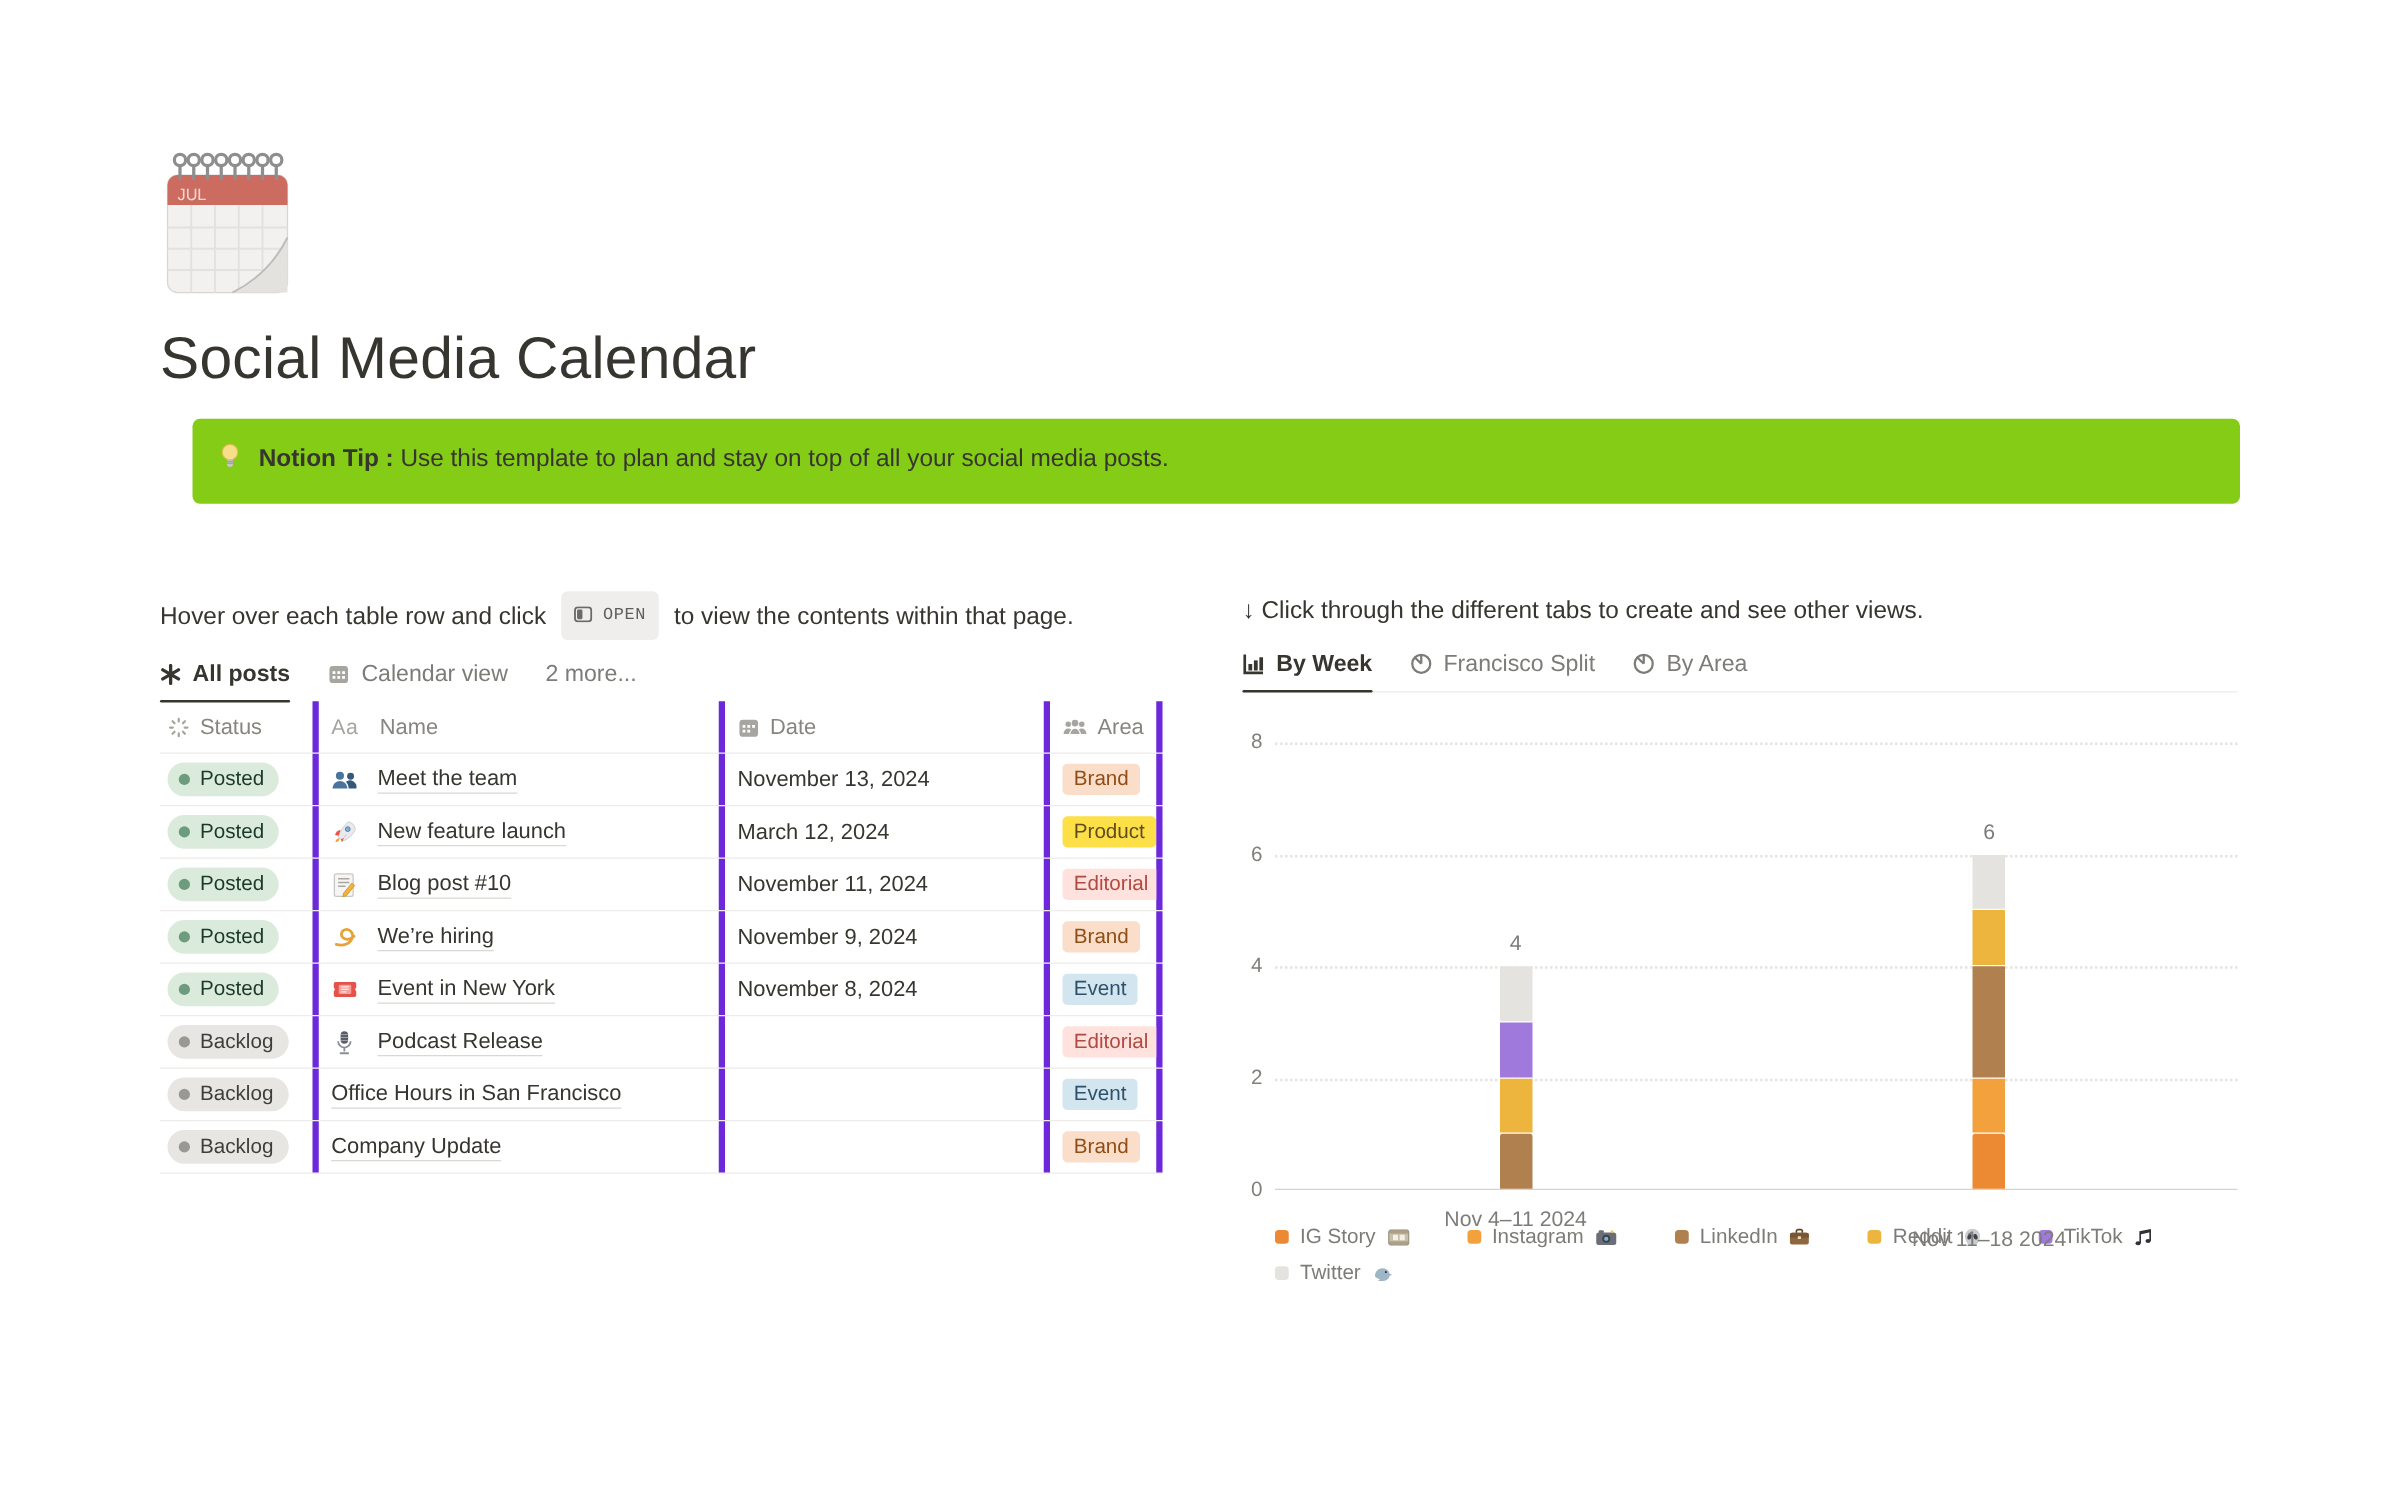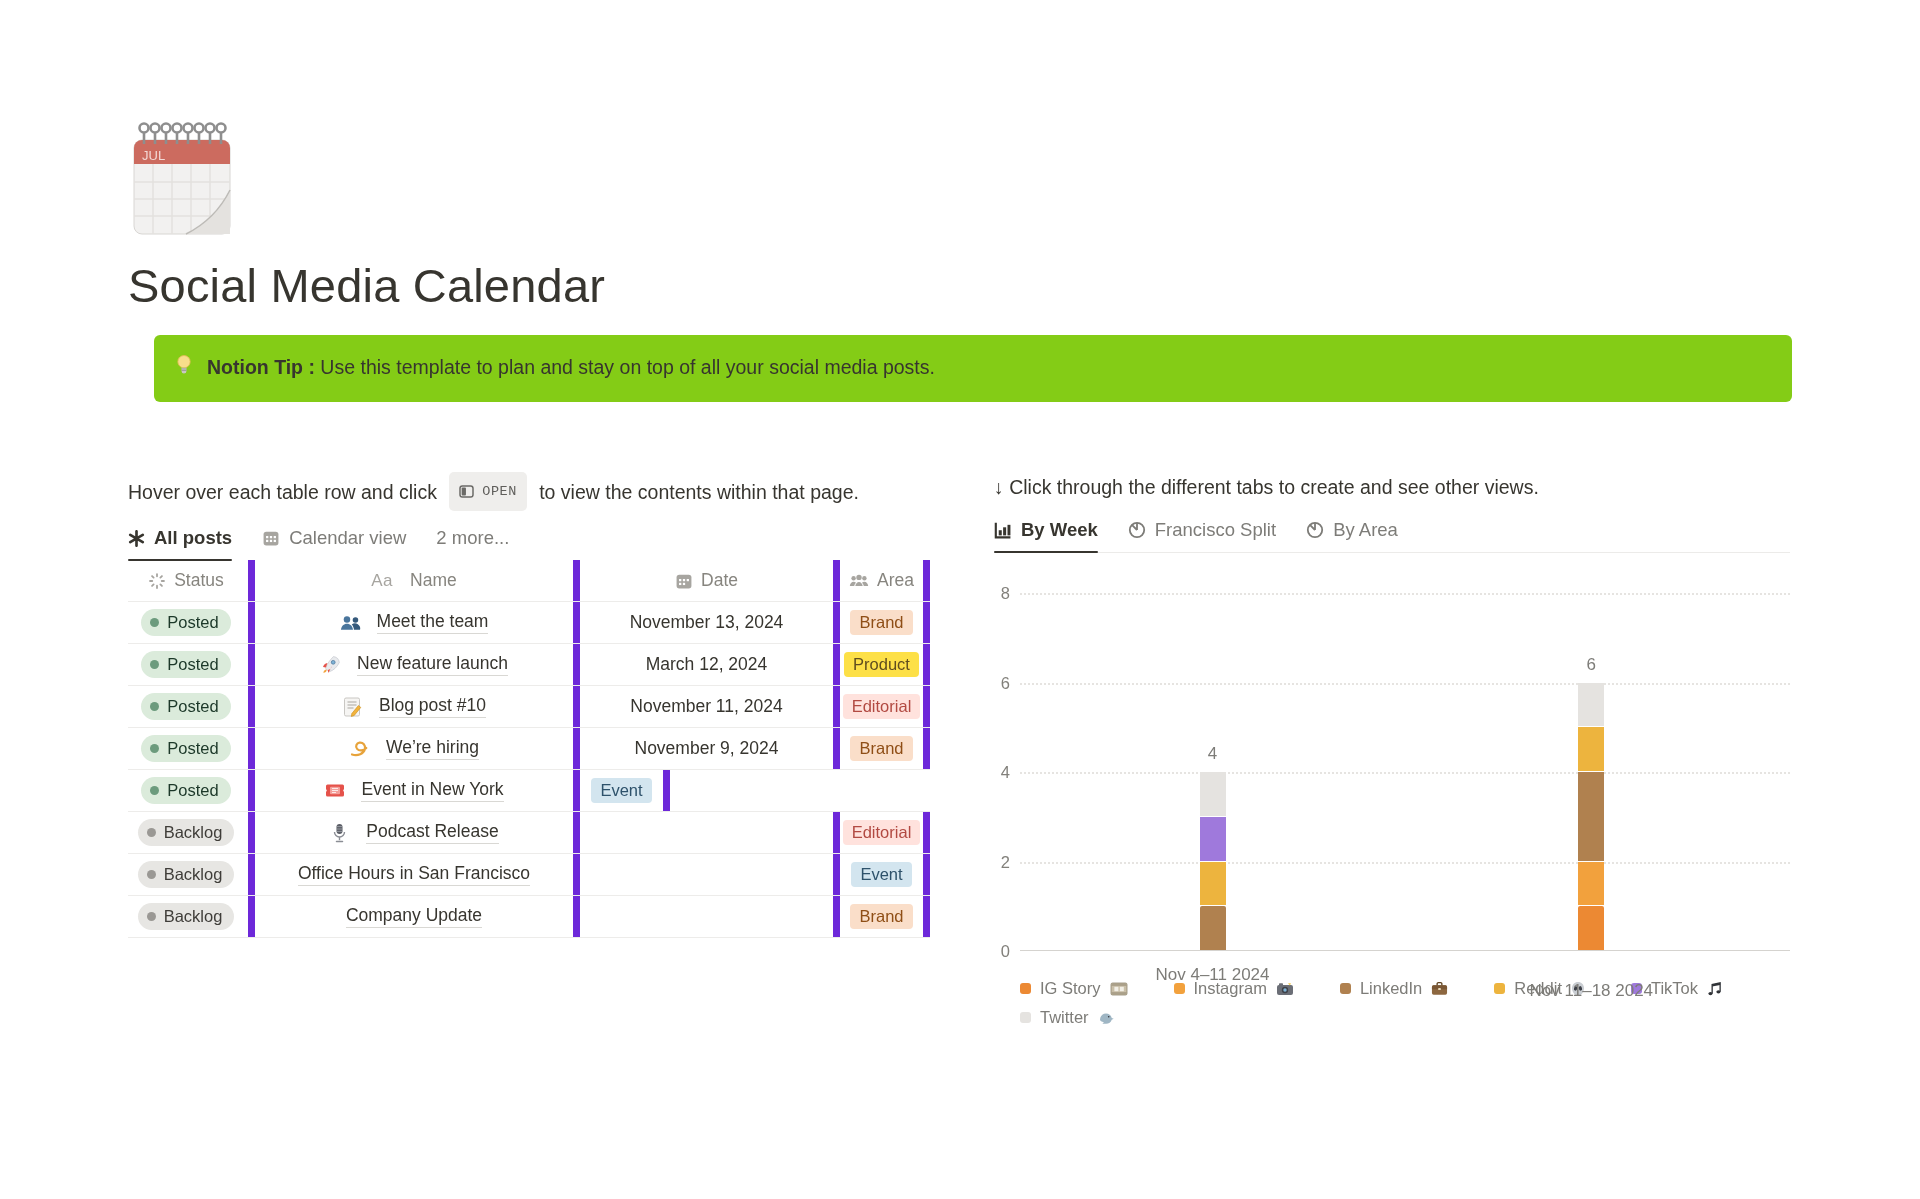--- a/index.html
+++ b/index.html
@@ -49,21 +49,21 @@
   .tab.active::after {
     content:""; position:absolute; left:0; right:0; bottom:-1px;
     height:2.5px; background:#37352F; border-radius:2px;
   }
   .ticon { display:inline-flex; align-items:center; }
 
   
   .ptable { width:802px; }
   .trow { display:flex; height:42px; align-items:center; border-bottom:1px solid #EDECEA; }
   .thead { color:#87857F; font-size:17.5px; }
-  .cell { height:100%; display:flex; align-items:center; padding:0 10px; border-right:7px solid #6d28d9; overflow:hidden;justify-content:center; }
+  .cell { height:100%; display:flex; align-items:center; padding:0 10px; border-right:5px solid #6d28d9; overflow:hidden; }
   .c-status { width:127px; flex:none; padding-left:6px; }
   .c-name   { width:325px; flex:none; gap:9px; }
   .c-date   { width:260px; flex:none; font-size:17.5px; }
   .c-area   { width:90px;  flex:none; }
   .hicon { display:inline-flex; align-items:center; margin-right:8px; }
 
   .pill {
     display:inline-flex; align-items:center; gap:8px;
     border-radius:999px; padding:4px 12px 4px 9px; font-size:16.5px; white-space:nowrap;
   }
@@ -358,20 +358,23 @@
                 <span class="rowicon">
                   <svg viewBox="0 0 20 16" width="20" height="17">
                     <path d="M1 3.5A1.5 1.5 0 0 1 2.5 2h15A1.5 1.5 0 0 1 19 3.5v3a2 2 0 0 0 0 3v3a1.5 1.5 0 0 1-1.5 1.5h-15A1.5 1.5 0 0 1 1 12.5v-3a2 2 0 0 0 0-3z" fill="#E5524A"></path>
                     <rect x="5" y="4.3" width="10" height="7.4" rx="1" fill="#F4A09B"></rect>
                     <path d="M7 6h6M7 8h6M7 10h4" stroke="#FDE8E7" stroke-width="1"></path>
                   </svg>
                 </span>
                 <span class="name-txt">Event in New York</span>
               </span>
             </div>
+            <div class="cell c-date">
+              <span>November 8, 2024</span>
+            </div>
             <div class="cell c-area">
               <span class="tag" style="background:#D3E5EF;color:#2E526B">Event</span>
             </div>
           </div>
           <div class="trow">
             <div class="cell c-status">
               <span class="pill" style="background:#E7E6E3;color:#3F3D39">
                 <span class="dot" style="background:#9A9894"></span>
                 <span>Backlog</span>
               </span>

